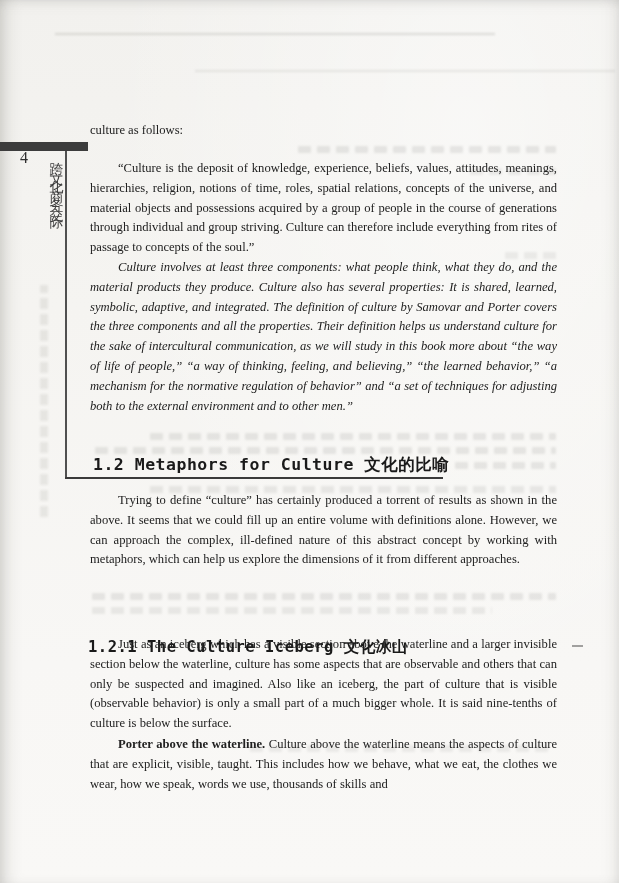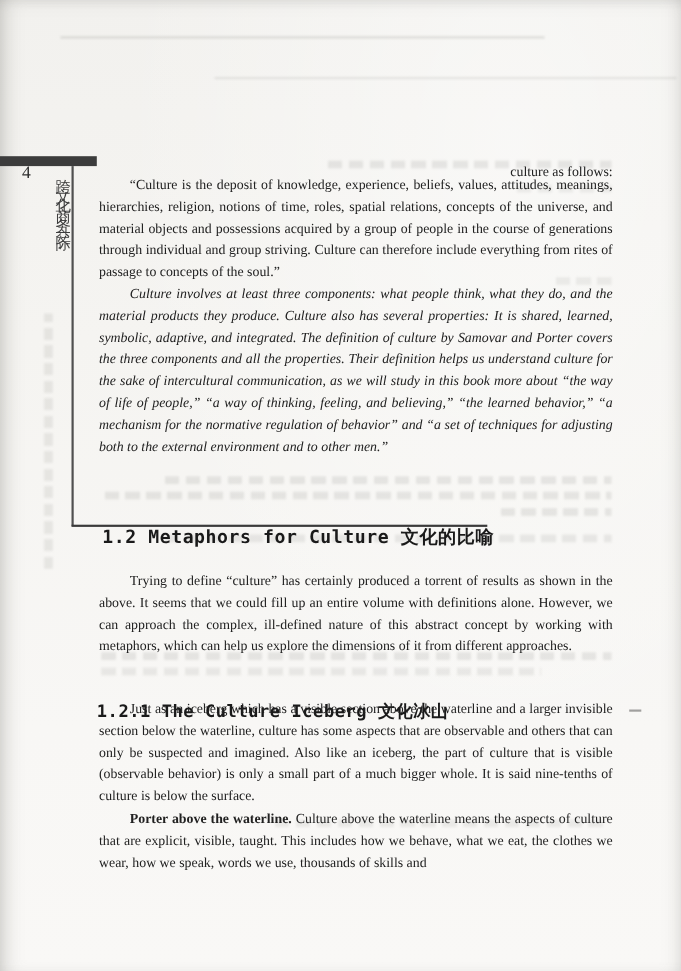--- a/index.html
+++ b/index.html
@@ -59,34 +59,34 @@
   }
   .vrule{position:absolute;left:65px;top:151px;width:2px;height:327px;background:rgba(62,62,62,.9);}
   .heading-rule{position:absolute;left:65px;top:477px;width:378px;height:2px;background:#3a3a3a;}
 
   
   .body-par{
     position:absolute;left:90px;width:467px;margin:0;
     font-size:12.6px;line-height:19.8px;text-align:justify;
     text-indent:28px;color:#212121;
   }
-  .p-intro{top:147px;text-indent:0;text-align:right;}
+  .p-intro{top:121px;text-indent:0;text-align:left;}
   .p-quote{top:159px;}
   .p-comp{top:258px;font-style:italic;}
-  .p-meta{top:491px;margin-top:28px;}
+  .p-meta{top:491px;}
   .p-ice{top:635px;font-family:Liberation Serif, serif;}
   .p-water{top:735px;}
   .p-water b{font-weight:bold;}
 
   h2.sec, h3.subsec{
     position:absolute;margin:0;color:#1a1a1a;
     font-family:"DejaVu Sans Mono","Liberation Mono",monospace;
     font-weight:bold;white-space:nowrap;
   }
-  h2.sec{left:93px;top:454px;font-size:16.5px;line-height:22px;letter-spacing:.5px;margin-top:24px;}
+  h2.sec{left:93px;top:454px;font-size:16.5px;line-height:22px;letter-spacing:.5px;}
   h3.subsec{left:88px;top:611px;font-size:15.5px;line-height:22px;letter-spacing:.5px;margin-top:25px;}
 </style>
 </head>
 <body>
 
 <div class="page">
 
   <div class="streak s1"></div>
   <div class="streak s2"></div>
   <div class="bleed b1"></div>

